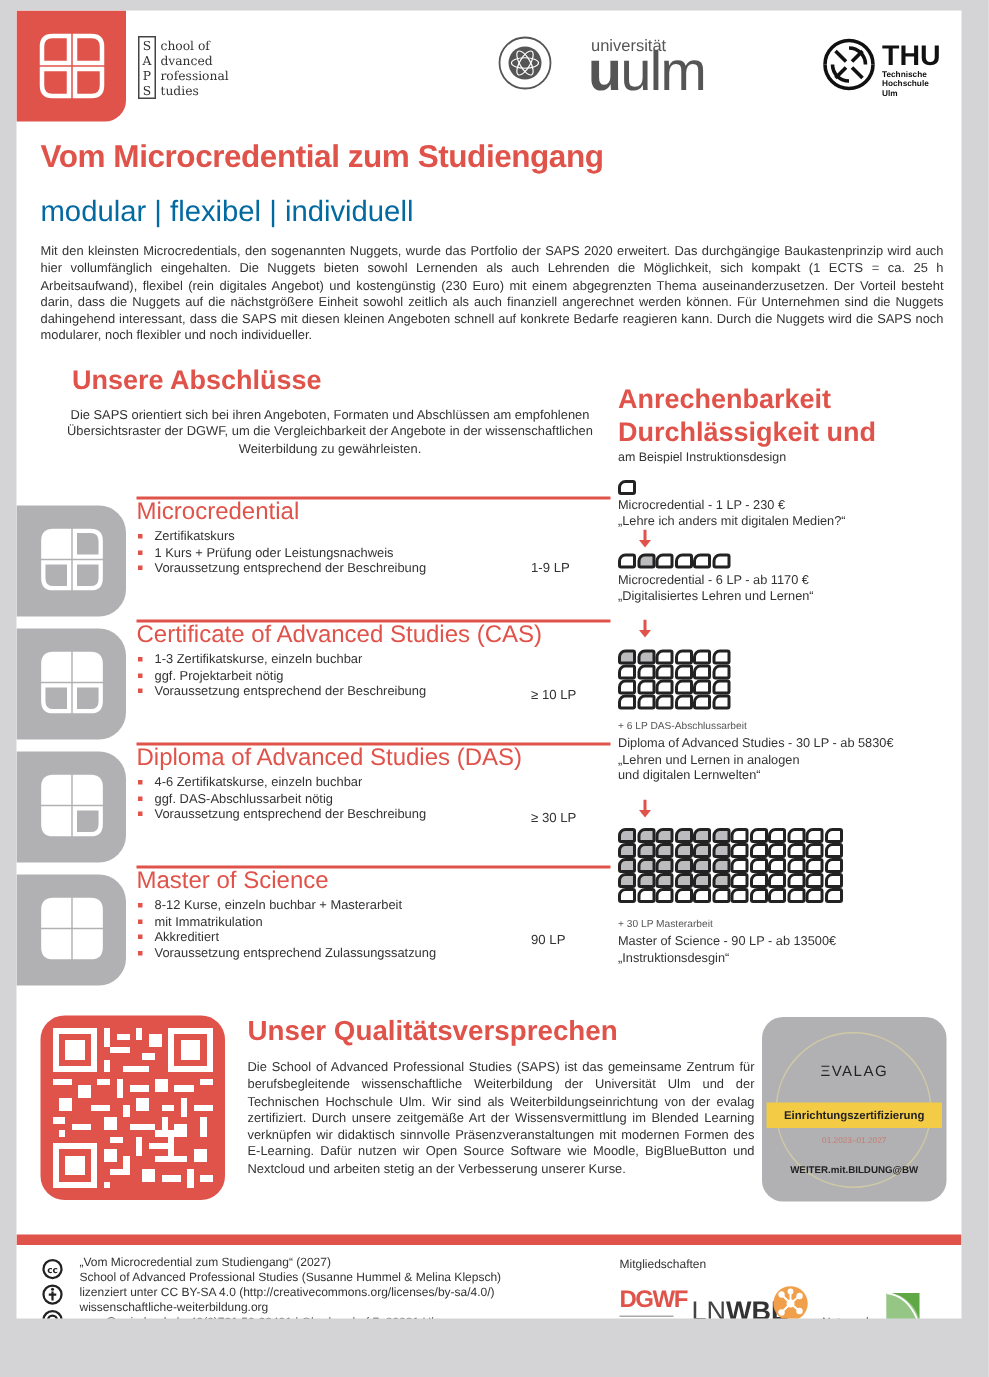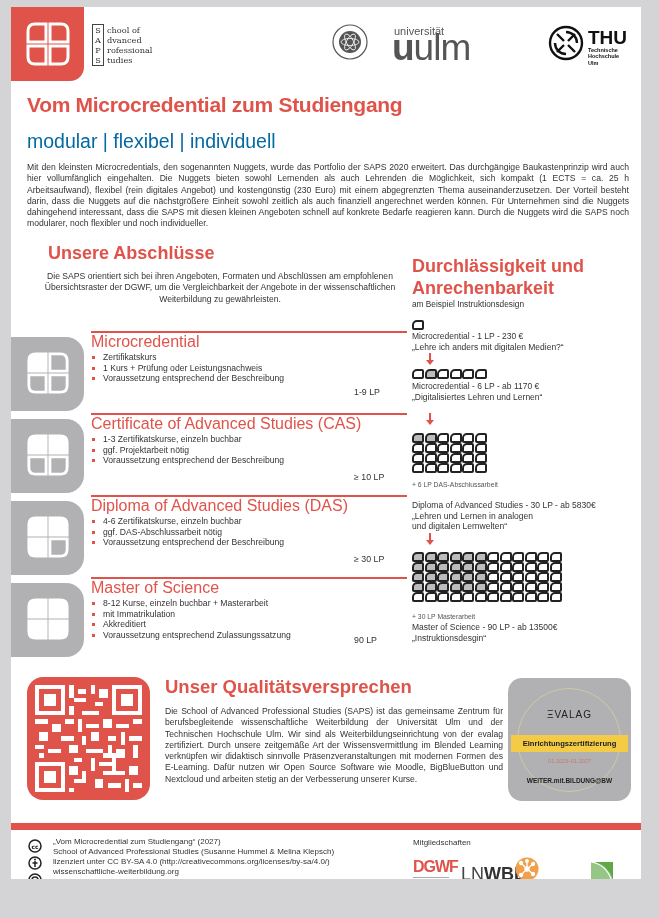--- a/index.html
+++ b/index.html
@@ -30,21 +30,21 @@
   .abschl-text { position: absolute; left: 16px; top: 264px; width: 386px; font-size: 8.6px; line-height: 11.3px; color: #333; text-align: center; }
 
   .deg { position: absolute; left: 0; width: 395px; }
   .deg .tile { position: absolute; left: 0; top: 6px; width: 73px; height: 74px; background: #b1b1b3; border-radius: 0 18px 18px 0; }
   .deg .tile svg { position: absolute; left: 15px; top: 14px; }
   .deg .rule { position: absolute; left: 80px; top: 0; width: 316px; height: 1.5px; background: #e0534a; }
   .deg .name { position: absolute; left: 80px; top: 2px; font-size: 16px; color: #e0534a; white-space: nowrap; }
   .deg ul { position: absolute; left: 80px; top: 21px; list-style: none; font-size: 8.6px; line-height: 10.7px; color: #333; }
   .deg li { position: relative; padding-left: 12px; white-space: nowrap; }
   .deg li::before { content: ""; position: absolute; left: 1px; top: 4px; width: 3px; height: 3px; background: #e0534a; }
-  .deg .lp { position: absolute; left: 343px; font-size: 8.8px; color: #333; white-space: nowrap; margin-top: 14px; }
+  .deg .lp { position: absolute; left: 343px; font-size: 8.8px; color: #333; white-space: nowrap; }
 
   .durch-title { position: absolute; left: 401px; top: 248px; line-height: 22px; }
   .durch-sub { position: absolute; left: 401px; top: 292px; font-size: 8.3px; color: #333; }
   .path-block { position: absolute; left: 401px; font-size: 8.5px; line-height: 10.5px; color: #333; white-space: nowrap; }
   .nuggets { position: absolute; left: 401px; display: grid; gap: 0.5px; }
   .nug { width: 12px; height: 9.5px; border: 2px solid #222; border-radius: 5px 2px 2px 2px; background: #fff; }
   .nug.f { background: #bcbcbe; }
   .note { position: absolute; left: 401px; font-size: 6.8px; color: #555; white-space: nowrap; }
   .arrow { position: absolute; left: 414px; }
 
@@ -216,22 +216,22 @@
     <ul>
       <li>8-12 Kurse, einzeln buchbar + Masterarbeit</li>
       <li>mit Immatrikulation</li>
       <li>Akkreditiert</li>
       <li>Voraussetzung entsprechend Zulassungssatzung</li>
     </ul>
     <div class="lp" style="top:44px;">90 LP</div>
   </div>
 
   <h2 class="durch-title">
+    <div>Anrechenbarkeit</div>
     <div>Durchlässigkeit und</div>
-    <div>Anrechenbarkeit</div>
   </h2>
   <div class="durch-sub">am Beispiel Instruktionsdesign</div>
 
   <div class="nuggets" style="top:313px;grid-template-columns:repeat(1,12px);">
     <div class="nug"></div>
   </div>
   <div class="path-block" style="top:324px;">
     <div>Microcredential - 1 LP - 230 €</div>
     <div>„Lehre ich anders mit digitalen Medien?“</div>
   </div>
@@ -277,21 +277,21 @@
       <div class="nug"></div>
       <div class="nug"></div>
       <div class="nug"></div>
       <div class="nug"></div>
       <div class="nug"></div>
       <div class="nug"></div>
       <div class="nug"></div>
       <div class="nug"></div>
     </div>
   <div class="note" style="top:474px;">+ 6 LP DAS-Abschlussarbeit</div>
-  <div class="path-block" style="top:483px;margin-top:10px;">
+  <div class="path-block" style="top:483px;">
     <div>Diploma of Advanced Studies - 30 LP - ab 5830€</div>
     <div>„Lehren und Lernen in analogen</div>
     <div>und digitalen Lernwelten“</div>
   </div>
   <svg class="arrow" style="top:526px;" width="10" height="13" viewBox="0 0 10 13">
       <path d="M5 0 V8" stroke="#e0534a" stroke-width="2"></path>
       <path d="M1 7 L5 12 L9 7 Z" fill="#e0534a"></path>
     </svg>
 
   <div class="nuggets" id="grid-msc" style="top:545px;grid-template-columns:repeat(12,12px);">

